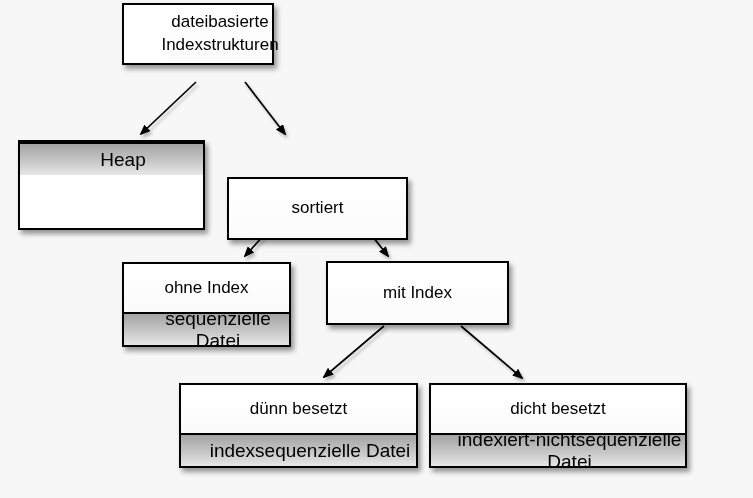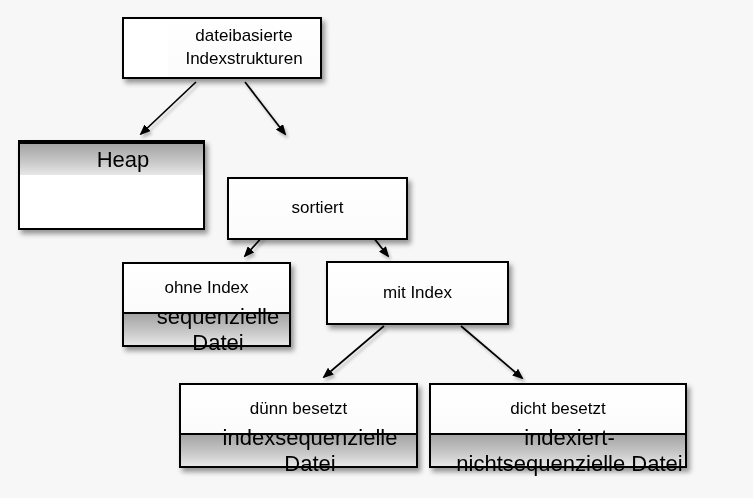--- a/index.html
+++ b/index.html
@@ -43,27 +43,27 @@
     background: linear-gradient(#ffffff, #fbfbfb);
   }
   .node .sublabel {
     flex: 0 0 auto;
     height: 31px;
     border-top: 2px solid #000000;
     background: linear-gradient(#a4a4a4 0%, #c6c6c6 55%, #e7e7e7 100%);
     display: flex;
     align-items: center;
     justify-content: center;
-    font-size: 22px;
+    font-size: 19px;
     color: #000000;
     text-align: center;
     padding-left: 23px;
   }
   
-  #node-root        { left: 122px; top: 17px;  width: 200px; height: 62px; padding-left: 44px; }
+  #node-root        { left: 122px; top: 3px;  width: 152px; height: 62px; padding-left: 44px; }
   #node-unsortiert  { left: 18px;  top: 140px; width: 187px; height: 90px; }
   #node-sortiert    { left: 227px; top: 140px; width: 181px; height: 63px; margin-top: 37px; }
   #node-ohne-index  { left: 122px; top: 262px; width: 169px; height: 85px; }
   #node-mit-index   { left: 326px; top: 261px; width: 183px; height: 64px; }
   #node-duenn       { left: 179px; top: 383px; width: 239px; height: 85px; }
   #node-dicht       { left: 429px; top: 383px; width: 258px; height: 85px; }
 </style>
 </head>
 <body>
 

